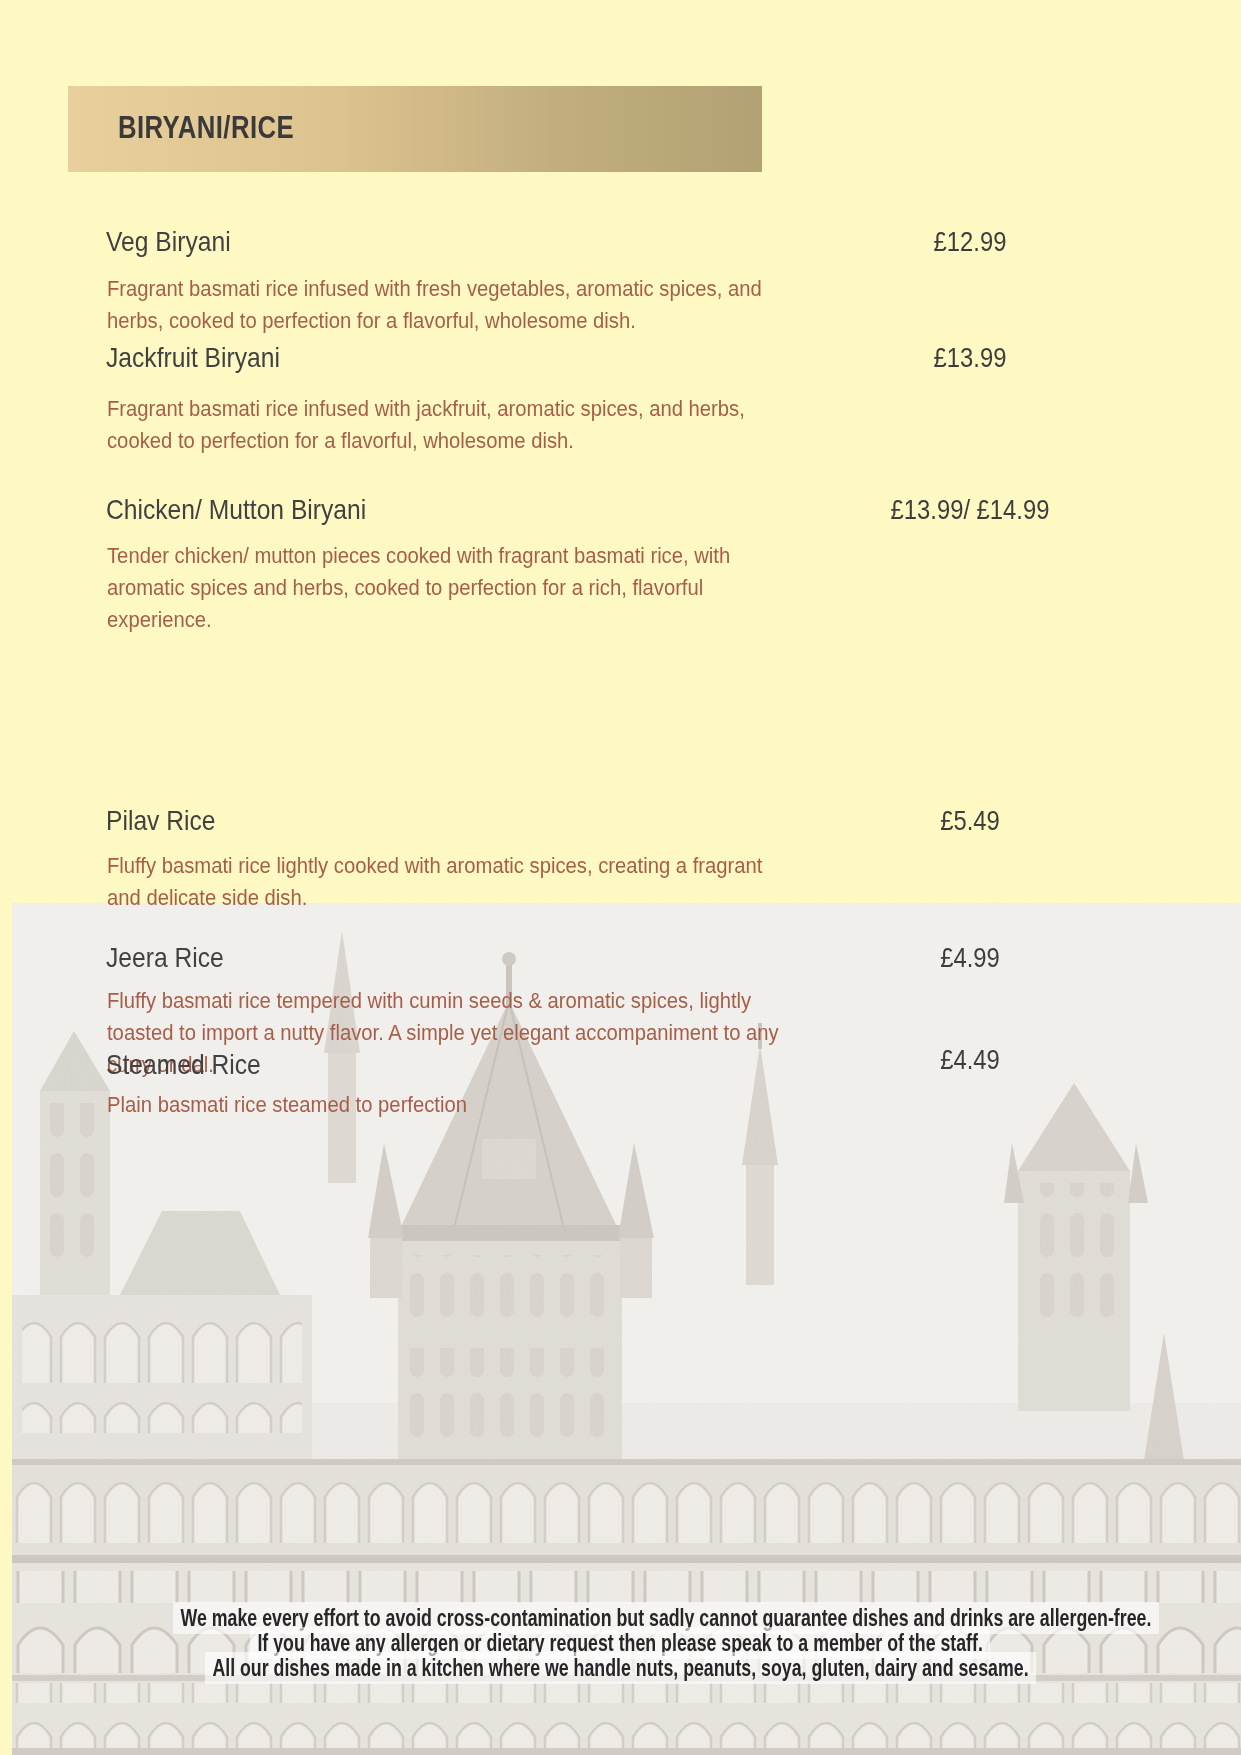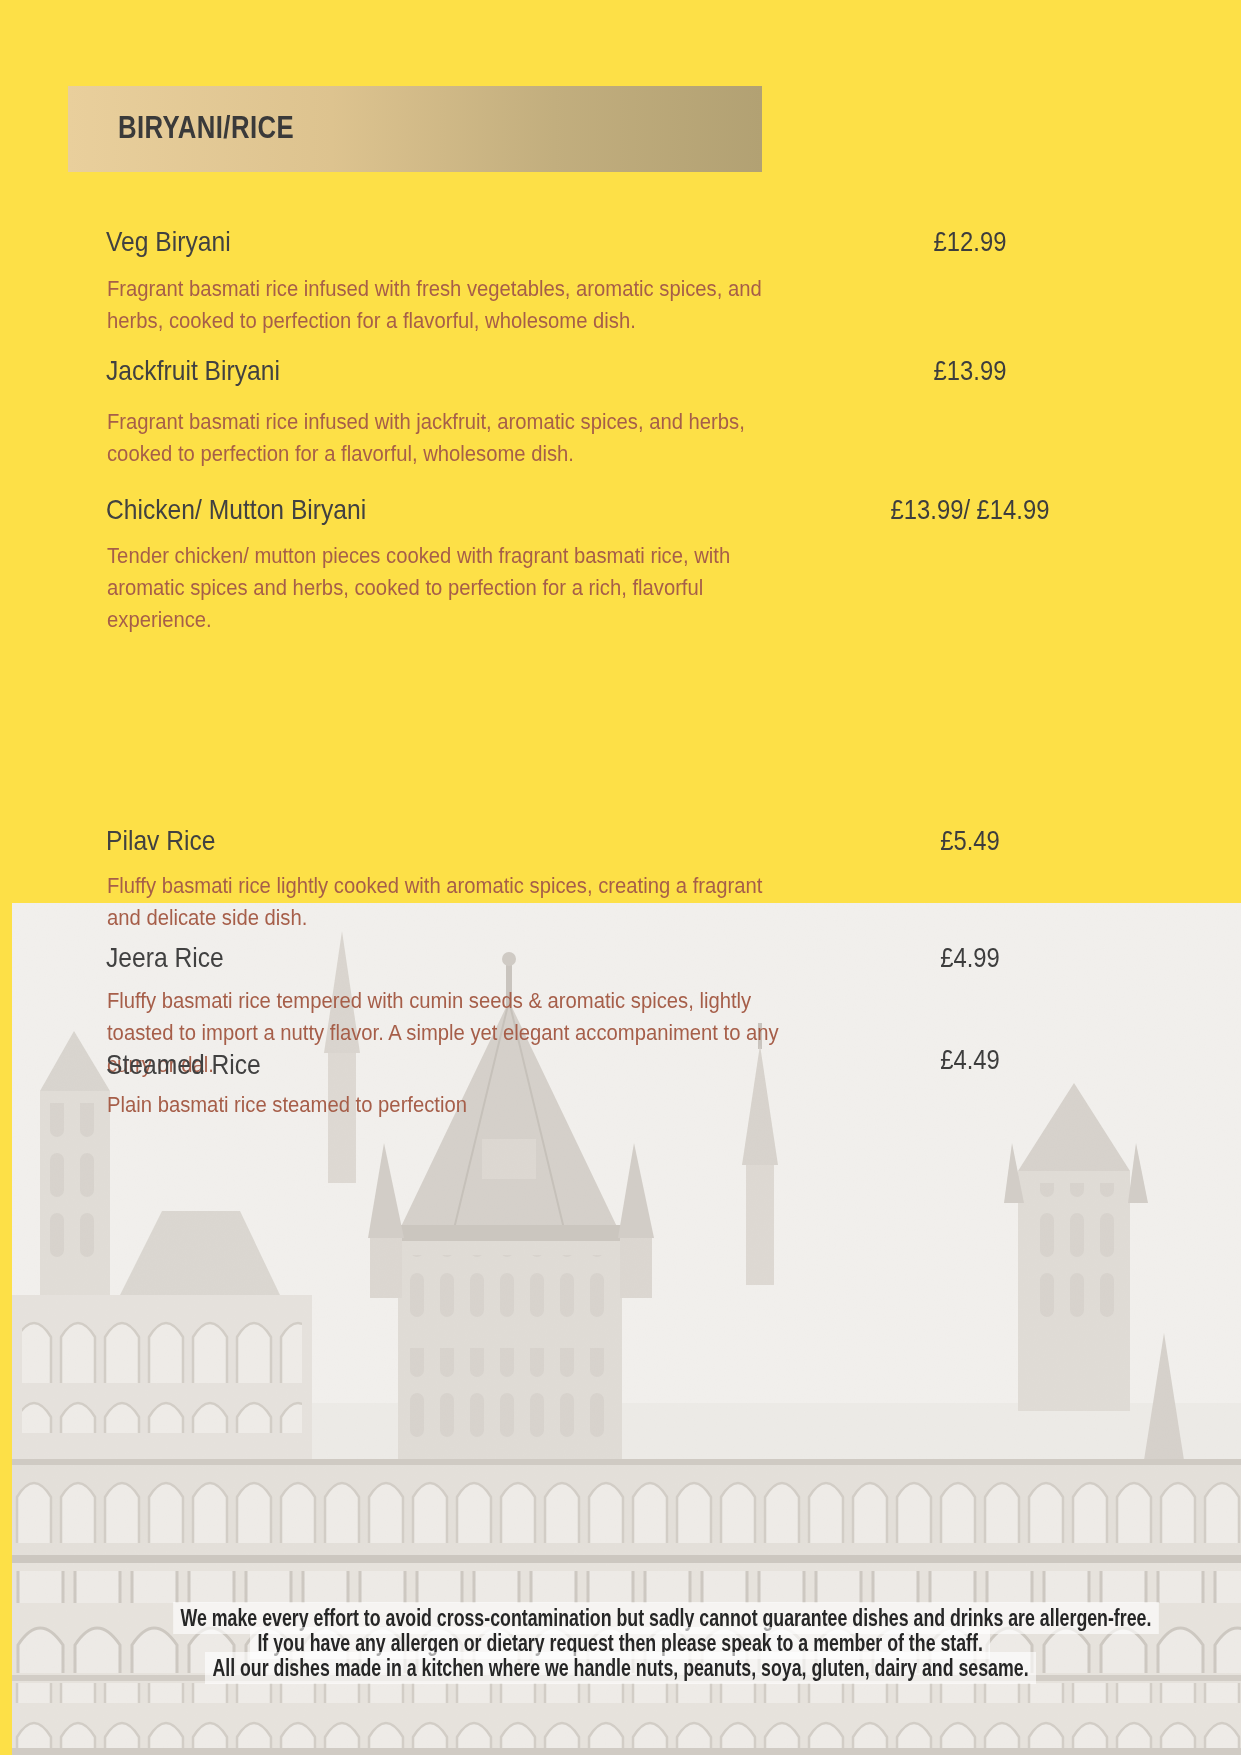--- a/index.html
+++ b/index.html
@@ -1,18 +1,18 @@
 <!DOCTYPE html>
 <html><head>
 <meta charset="utf-8">
 <style>
   html,body { margin:0; padding:0; background:#ffffff; }
   .page {
     position:relative; width:1241px; height:1755px;
-    background:#fde047; overflow:hidden;
+    background:#fef9c3; overflow:hidden;
     font-family:"Liberation Sans", sans-serif;
   }
 
   
   .bg-photo { position:absolute; left:12px; top:903px; }
 
   
   .banner {
     position:absolute; left:68px; top:86px; width:694px; height:86px;
     background:linear-gradient(90deg,#e9cf9c 0%,#ddc38f 38%,#c2ae7e 70%,#b2a173 100%);
@@ -136,37 +136,37 @@
     <span class="banner-title">BIRYANI/RICE</span>
   </div>
 
   <div class="item" style="top:225px">
     <span class="item-name">Veg Biryani</span>
     <span class="item-price">£12.99</span>
     <p class="item-desc" style="margin-top:14px">Fragrant basmati rice infused with fresh vegetables, aromatic spices, and
 herbs, cooked to perfection for a flavorful, wholesome dish.</p>
   </div>
 
-  <div class="item" style="top:354px">
+  <div class="item" style="top:341px">
     <span class="item-name">Jackfruit Biryani</span>
     <span class="item-price">£13.99</span>
     <p class="item-desc" style="margin-top:18px">Fragrant basmati rice infused with jackfruit, aromatic spices, and herbs,
 cooked to perfection for a flavorful, wholesome dish.</p>
   </div>
 
   <div class="item" style="top:493px">
     <span class="item-name">Chicken/ Mutton Biryani</span>
     <span class="item-price">£13.99/ £14.99</span>
     <p class="item-desc" style="margin-top:13px">Tender chicken/ mutton pieces cooked with fragrant basmati rice, with
 aromatic spices and herbs, cooked to perfection for a rich, flavorful
 experience.</p>
   </div>
 
 
-  <div class="item" style="top:824px">
+  <div class="item" style="top:804px">
     <span class="item-name">Pilav Rice</span>
     <span class="item-price">£5.49</span>
     <p class="item-desc" style="margin-top:12px">Fluffy basmati rice lightly cooked with aromatic spices, creating a fragrant
 and delicate side dish.</p>
   </div>
 
   <div class="item" style="top:941px">
     <span class="item-name">Jeera Rice</span>
     <span class="item-price">£4.99</span>
     <p class="item-desc" style="margin-top:10px">Fluffy basmati rice tempered with cumin seeds &amp; aromatic spices,  lightly

